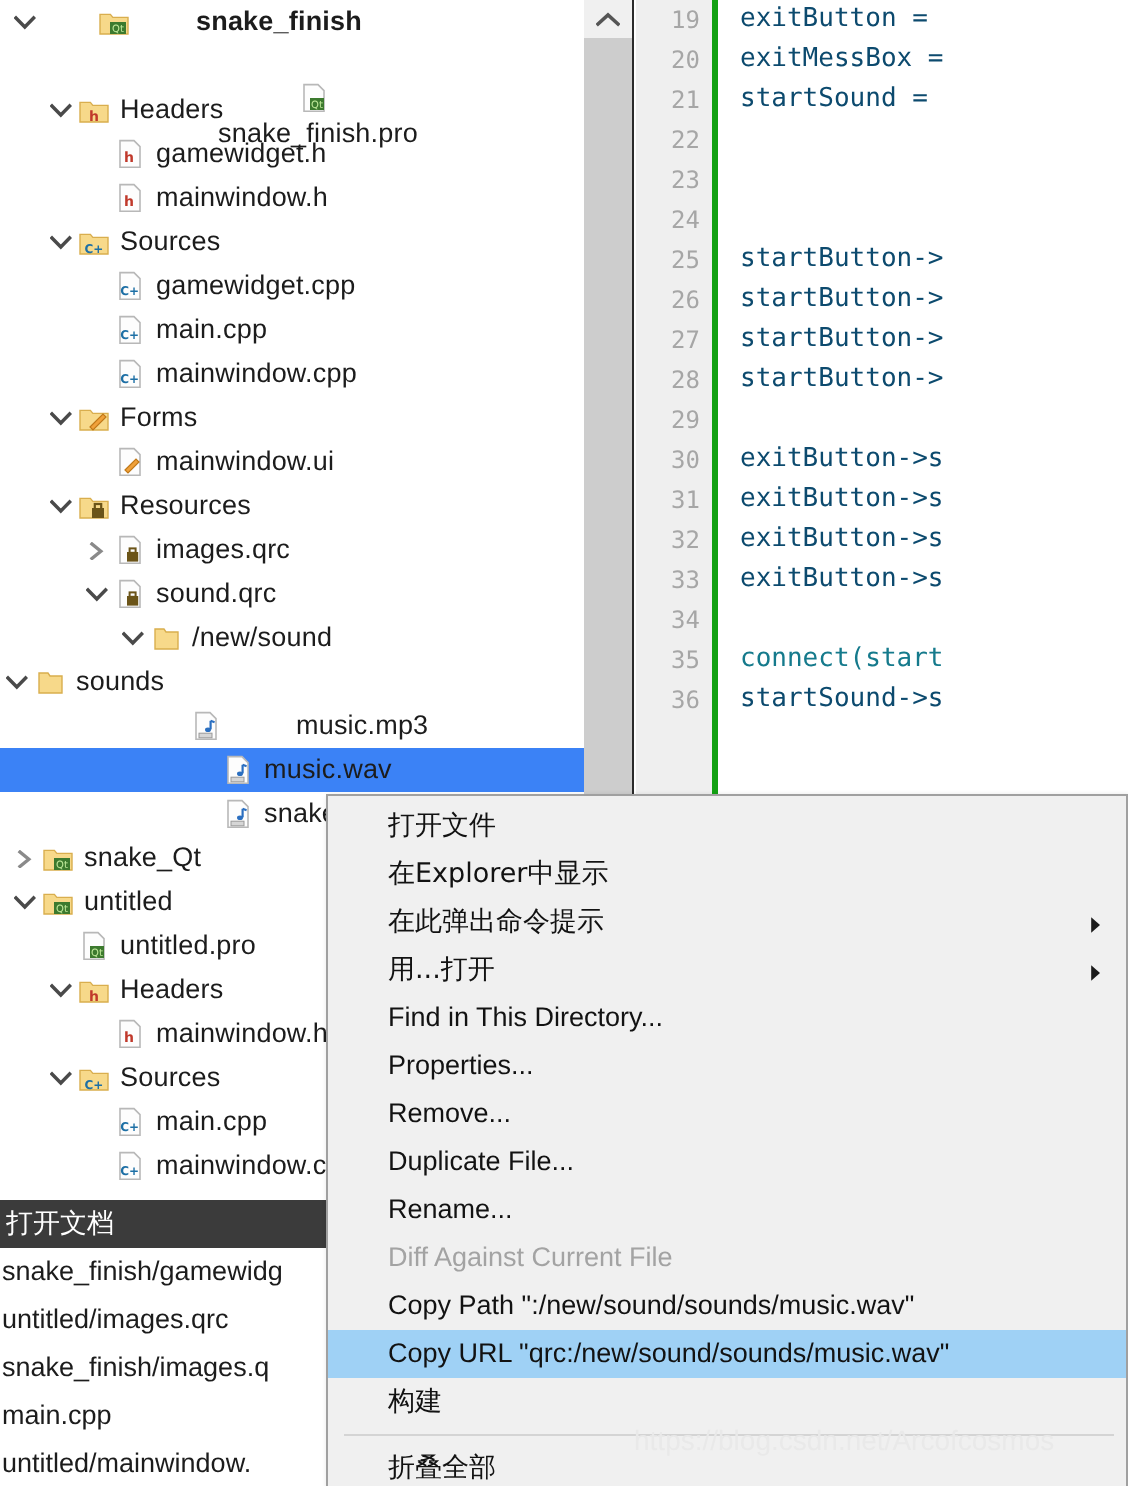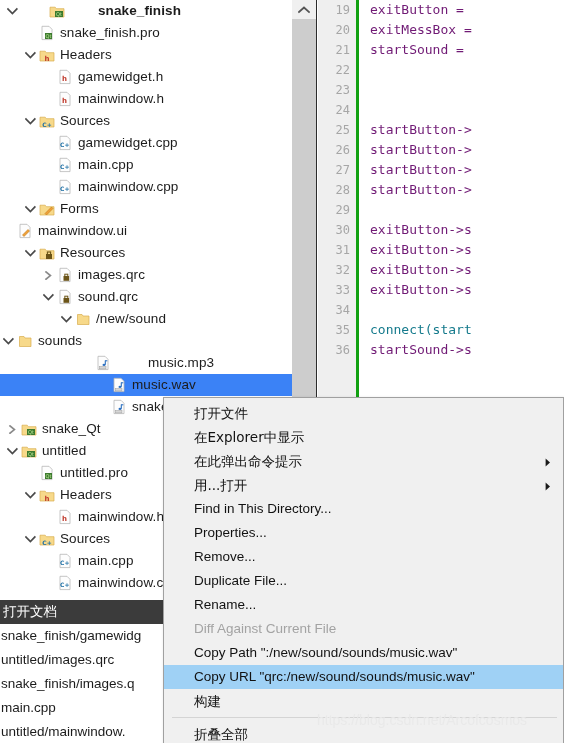--- a/index.html
+++ b/index.html
@@ -108,21 +108,21 @@
     left: 0; top: 0;
     width: 32px;
     text-align: right;
     color: #a6a6a6;
     font-size: 12px;
   }
   .code-line .ctext {
     position: absolute;
     left: 52px; top: 0;
     font-size: 13px;
-    color: #701a75;
+    color: #0c4a6e;
   }
   .code-line .ctext.kw { color: #157a8c; }
 
   
   #opendocs {
     position: absolute;
     left: 0; top: 600px;
     width: 163px;
     height: 143px;
     background: #ffffff;
@@ -219,21 +219,21 @@
       </span>
       <span class="ficon">
         <svg width="16" height="16" viewBox="0 0 16 16">
           <path d="M1 4.2h5.2l1.2 1.5H15V14H1z" fill="#f7d98a" stroke="#d9ae4e" stroke-width=".7"></path>
           <rect x="6" y="8" width="8" height="6" fill="#3c7a2e"></rect>
           <text x="10" y="13" font-size="5" fill="#bfe89a" text-anchor="middle" font-family="DejaVu Sans">Qt</text>
         </svg>
       </span>
       <span class="tlabel">snake_finish</span>
     </div>
-    <div class="tree-row" style="padding-left: 22px;">
+    <div class="tree-row" style="padding-left: 22px; flex-direction: column;">
       <span class="twisty"></span>
       <span class="ficon">
         <svg width="16" height="16" viewBox="0 0 16 16">
           <path d="M3 1.3h7l3 3V14.6H3z" fill="#fdfdfd" stroke="#b8b8b8" stroke-width=".8"></path>
           <rect x="6" y="8" width="7" height="6" fill="#3c7a2e"></rect>
           <text x="9.5" y="13" font-size="5" fill="#bfe89a" text-anchor="middle" font-family="DejaVu Sans">Qt</text>
         </svg>
       </span>
       <span class="tlabel">snake_finish.pro</span>
     </div>
@@ -322,21 +322,21 @@
         </svg>
       </span>
       <span class="ficon">
         <svg width="16" height="16" viewBox="0 0 16 16">
           <path d="M1 4.2h5.2l1.2 1.5H15V14H1z" fill="#f7d98a" stroke="#d9ae4e" stroke-width=".7"></path>
           <path d="M6 12.5 L12.5 6 L14 7.5 L7.5 14z" fill="#f0a13a" stroke="#c07818" stroke-width=".6"></path>
         </svg>
       </span>
       <span class="tlabel">Forms</span>
     </div>
-    <div class="tree-row" style="">
+    <div class="tree-row" style="padding-left: 40px;">
       <span class="twisty"></span>
       <span class="ficon">
         <svg width="16" height="16" viewBox="0 0 16 16">
           <path d="M3 1.3h7l3 3V14.6H3z" fill="#fdfdfd" stroke="#b8b8b8" stroke-width=".8"></path>
           <path d="M5.5 12 L11 6.5 L12.5 8 L7 13.5z" fill="#f0a13a" stroke="#c07818" stroke-width=".6"></path>
         </svg>
       </span>
       <span class="tlabel">mainwindow.ui</span>
     </div>
     <div class="tree-row" style="padding-left: 22px;">

